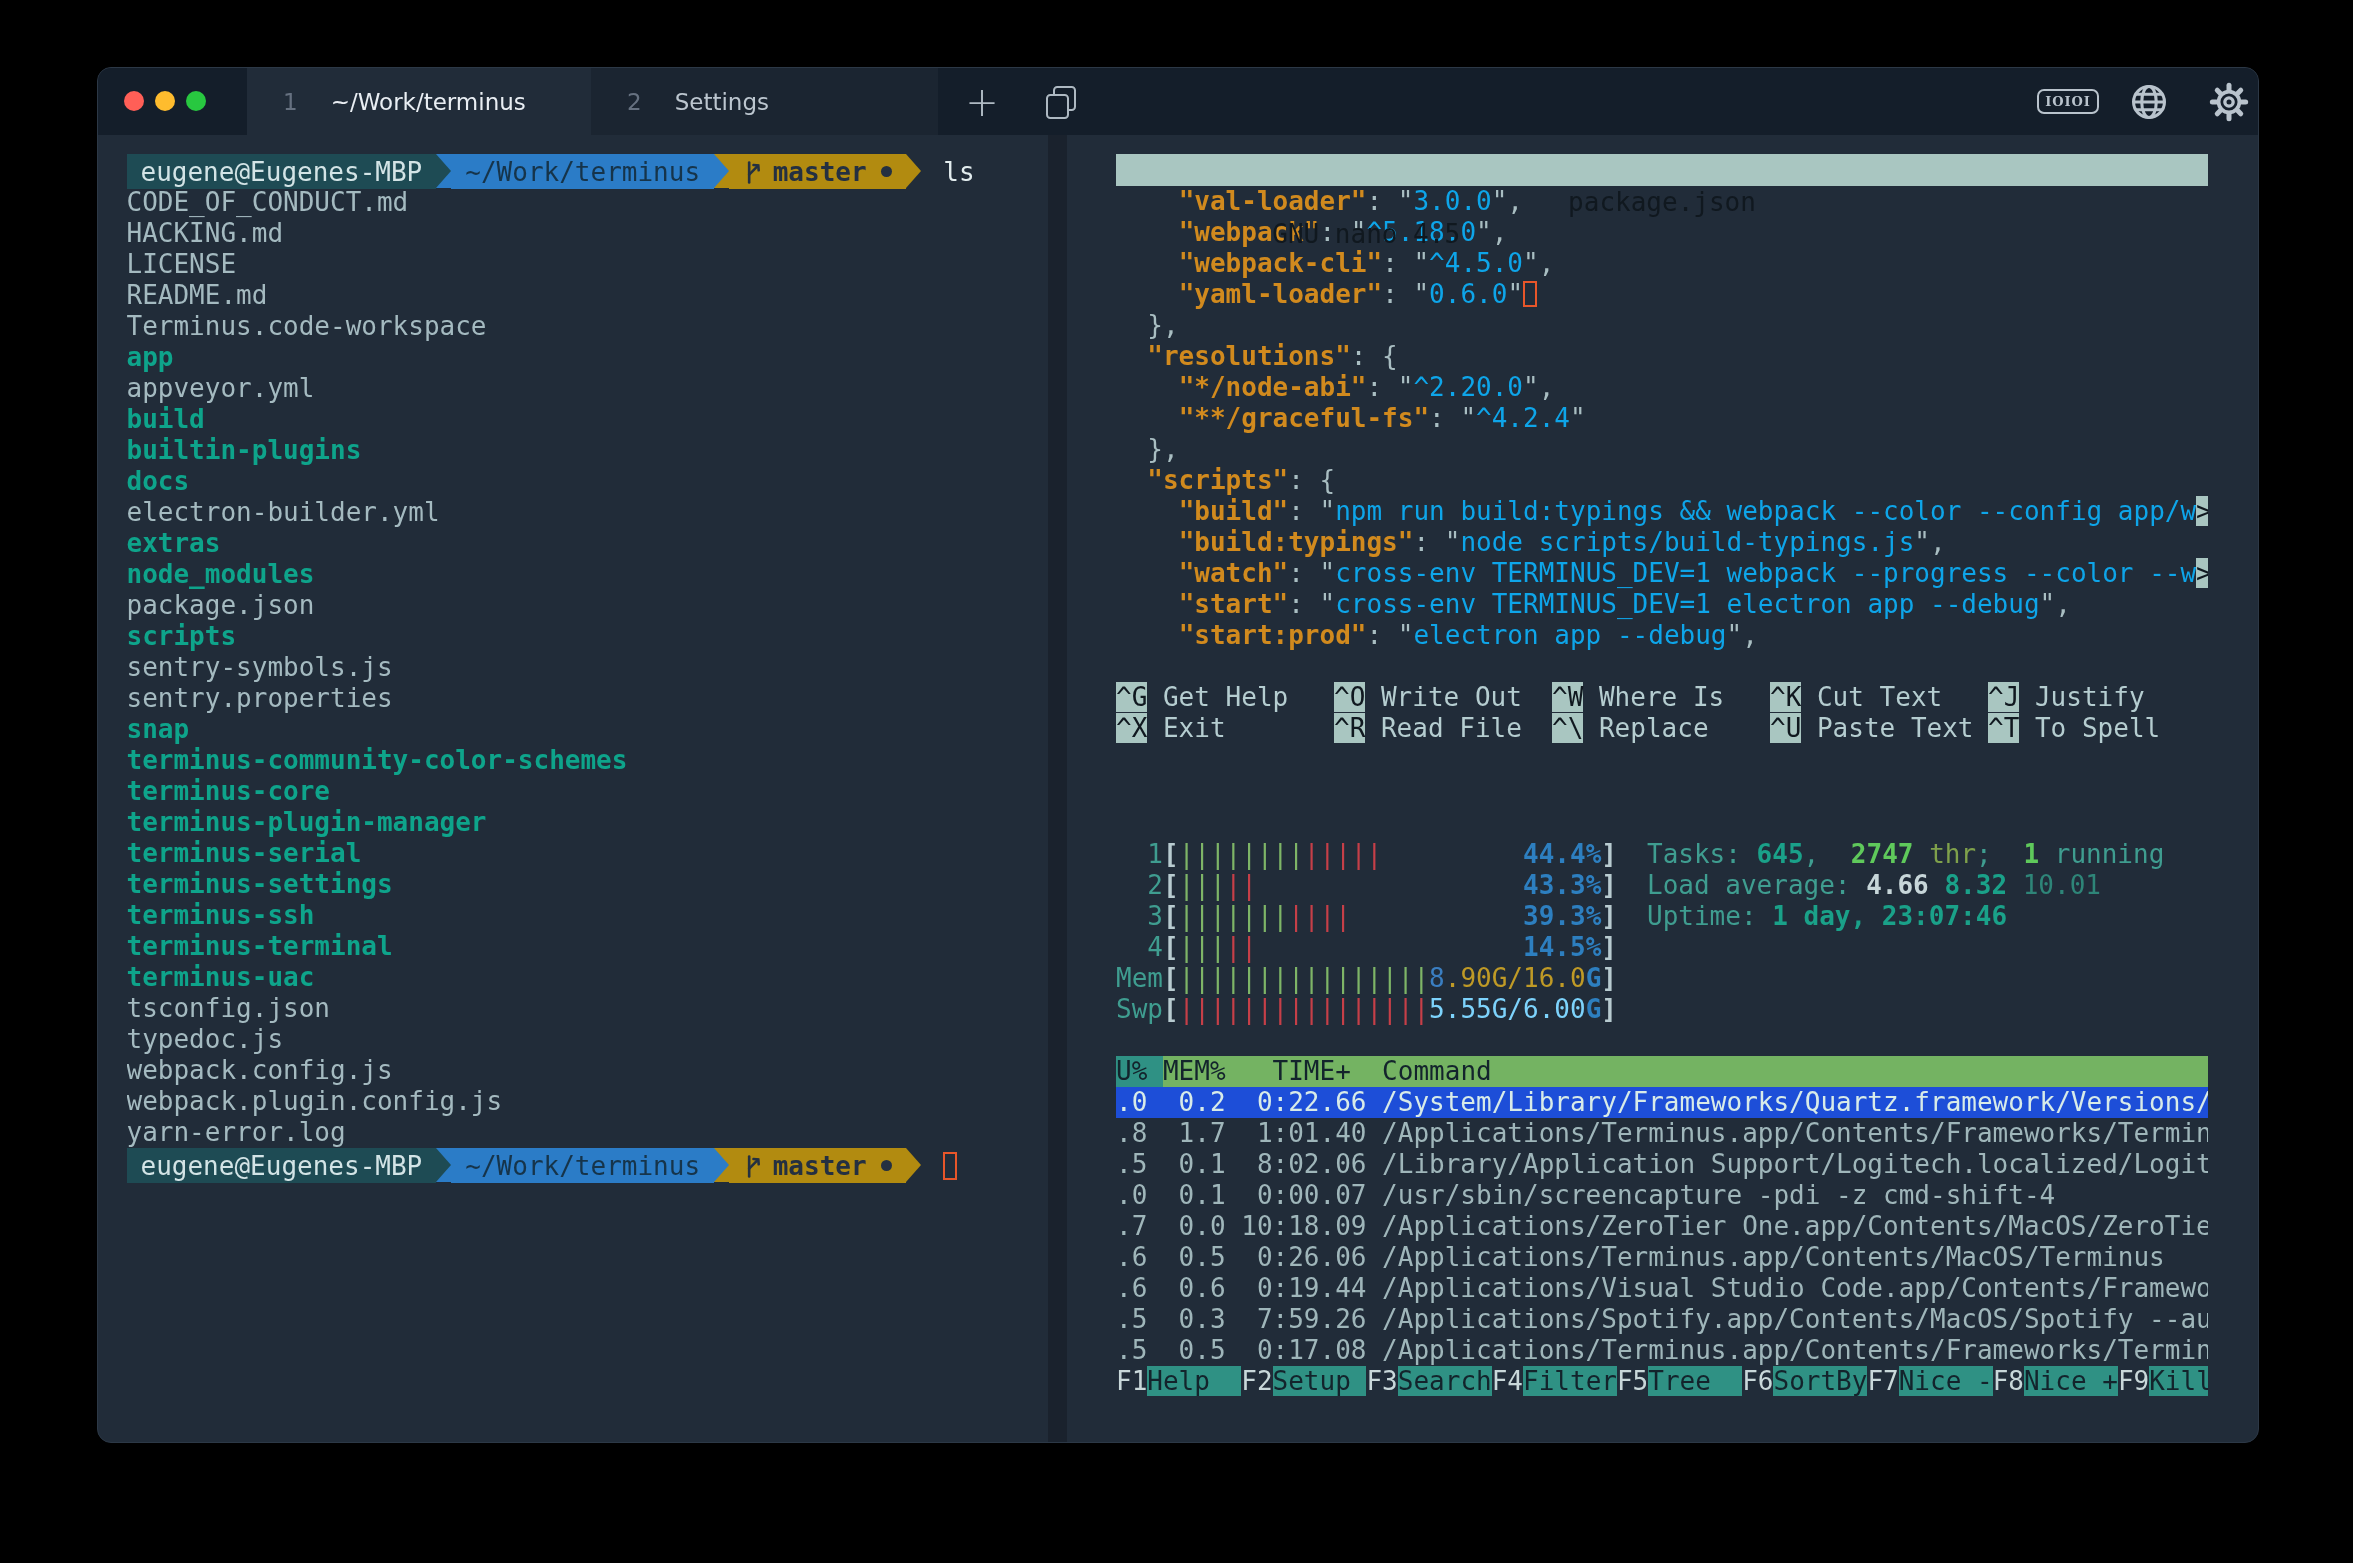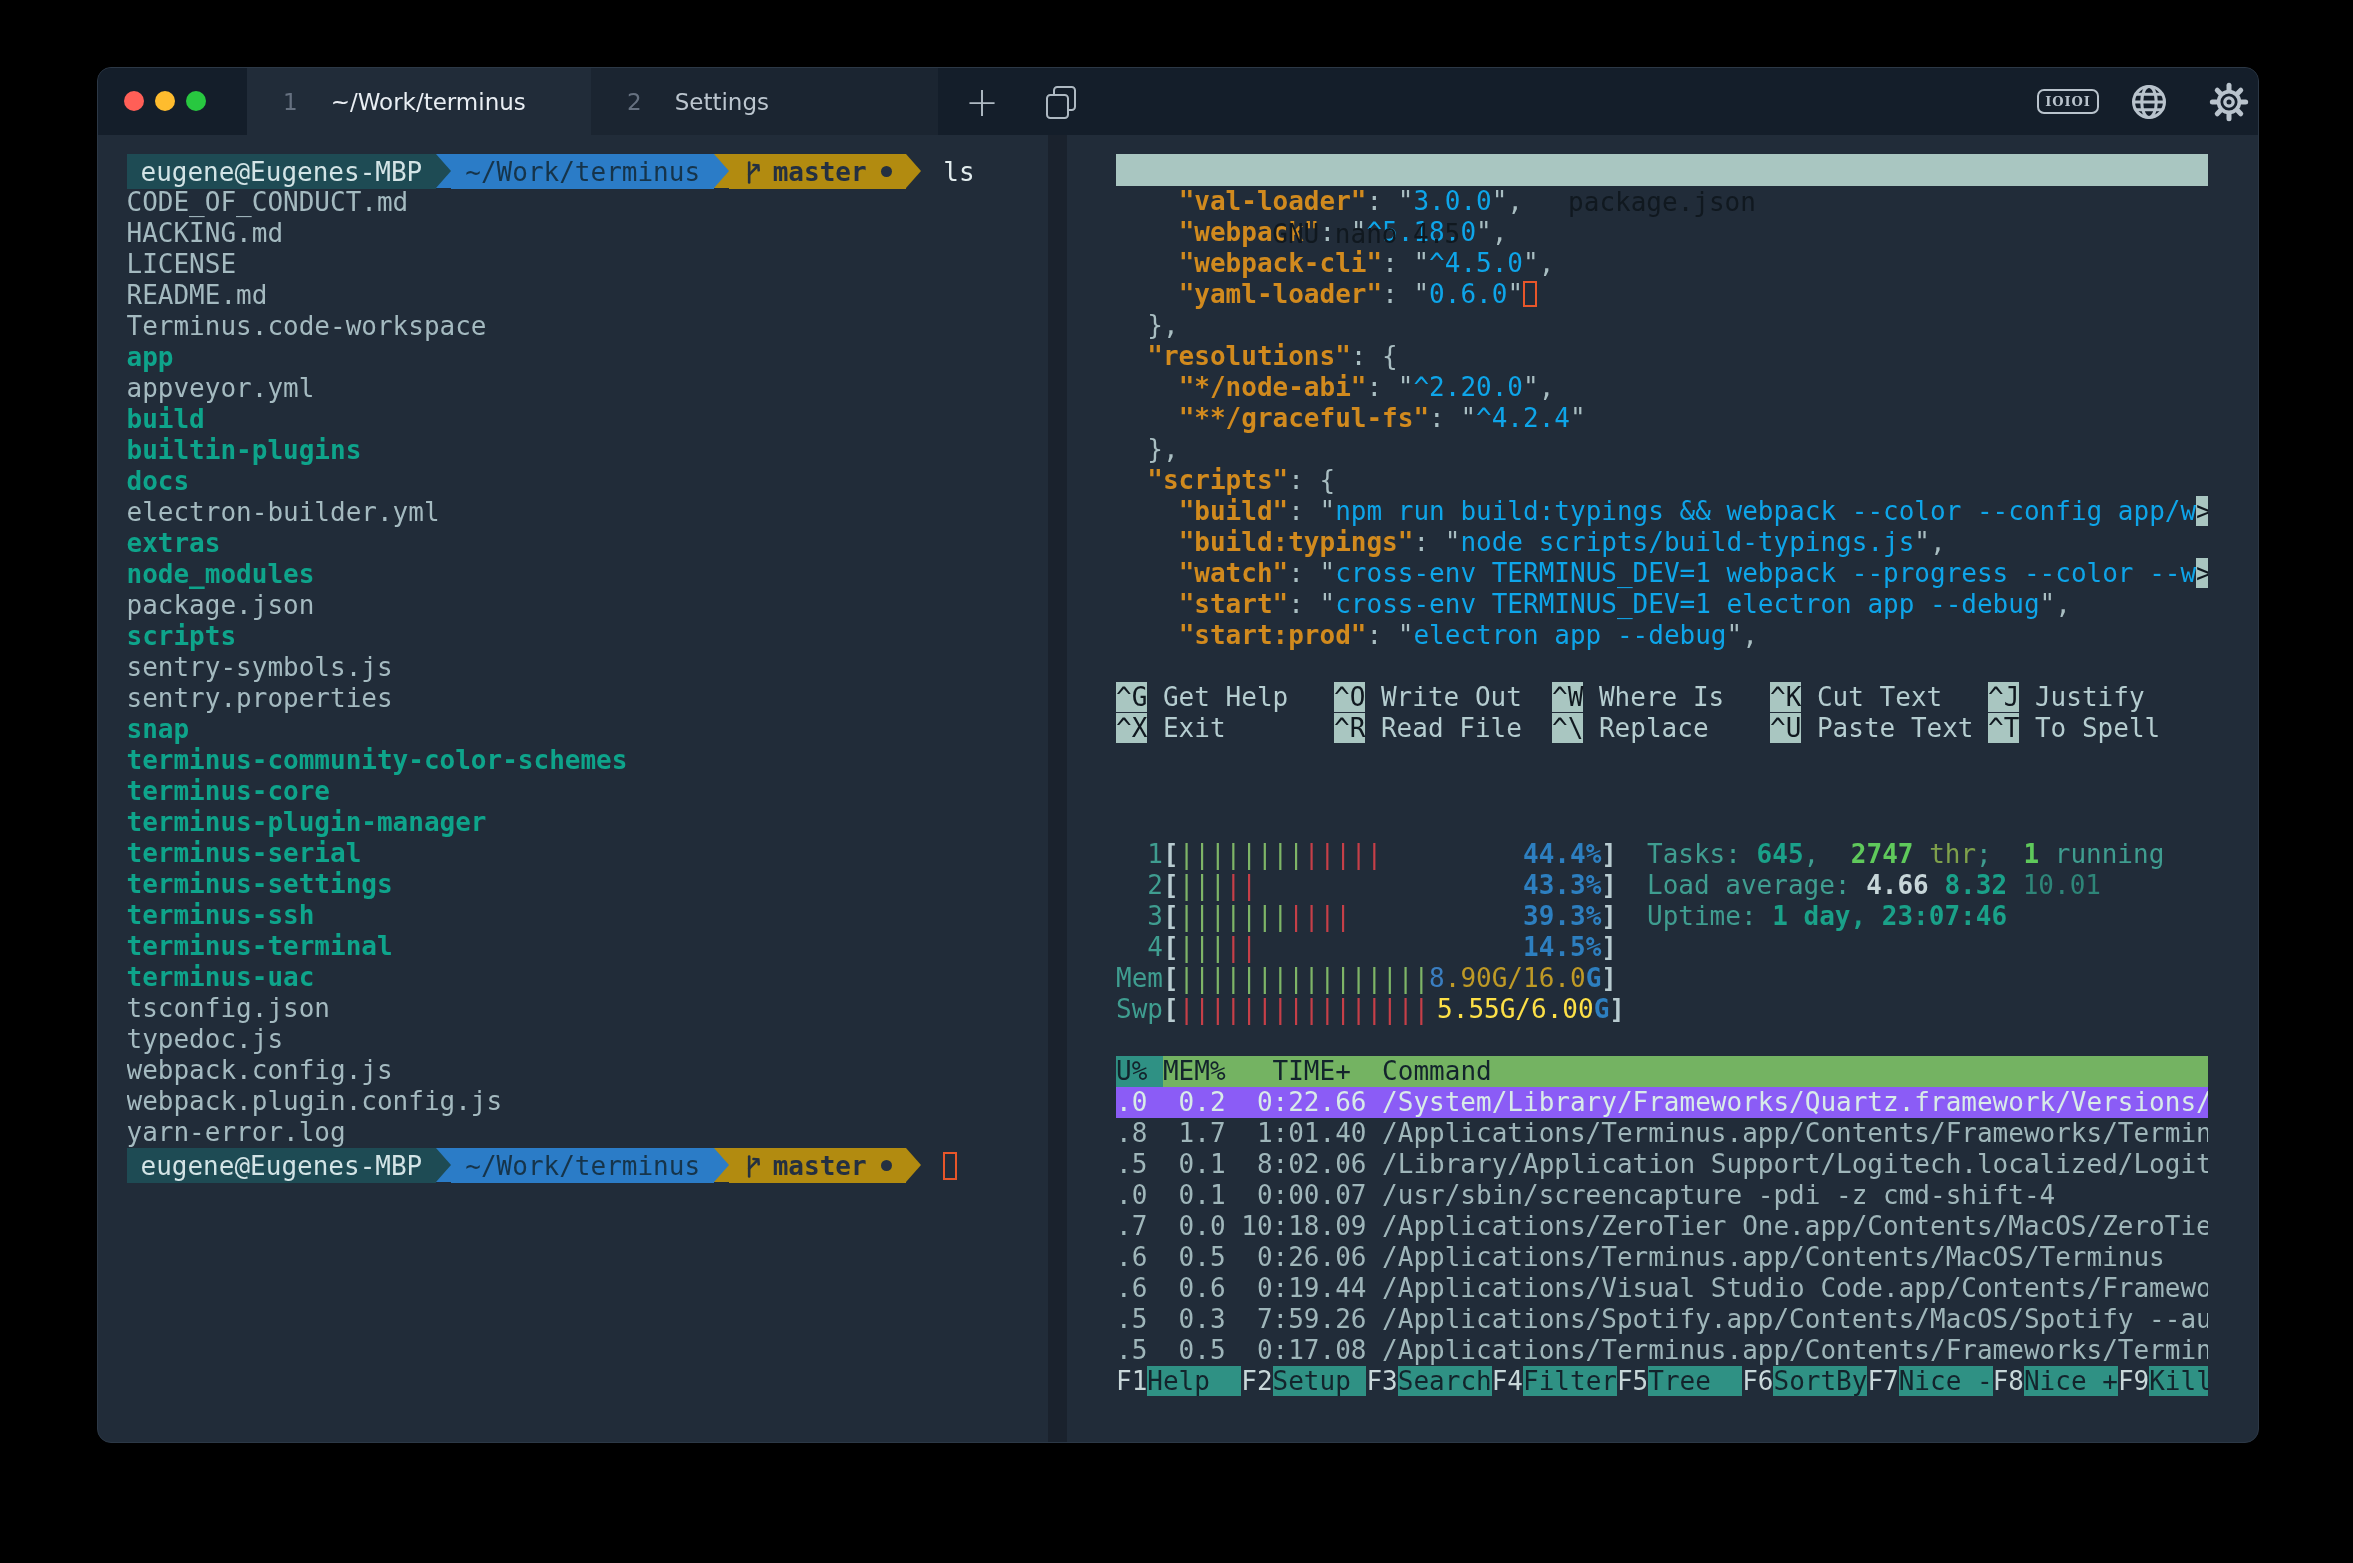--- a/index.html
+++ b/index.html
@@ -72,33 +72,33 @@
   .nkey{background:#a9c6c1;color:#10181f;}
   .nlabel{color:#b5cdd0;}
   
   .m-label{color:#3f9d90;}
   .m-br{color:#b8cbd0;font-weight:bold;}
   .bar-g{color:#7eb567;}
   .bar-r{color:#c63f48;}
   .m-pct{color:#2d7fc0;font-weight:bold;}
   .m-blue{color:#3a7ec1;}
   .m-amber{color:#bf9a26;}
-  .m-red{color:#fde047;margin-left:8px;}
+  .m-red{color:#7dd3fc;}
   .m-gb{color:#2d7fc0;font-weight:bold;}
   .s-t{color:#3f9d90;}
   .s-b1{color:#1aa189;font-weight:bold;}
   .s-b2{color:#5fc95b;font-weight:bold;margin-left:16px;}
   .s-ol{color:#7fa14b;}
   .s-lg{color:#c7d6d9;font-weight:bold;}
   .s-dim{color:#2e8578;}
   .hsummary{position:absolute;left:531px;top:0;}
   .hrow{display:flex;}
   .h-sort{background:#2f9184;color:#13242c;}
   .h-rest{background:#74b362;color:#13242c;flex:1;}
-  .row-sel{background:#8b5cf6;color:#d8ebe8;}
+  .row-sel{background:#1d4ed8;color:#d8ebe8;}
   .proc{color:#9fb6ba;}
   .fk-key{color:#c9d8da;}
   .fk-label{background:#2f9184;color:#13242c;}
   svg{display:block;}
 </style>
 </head>
 <body>
 
 <div class="stage">
   <div class="window">

